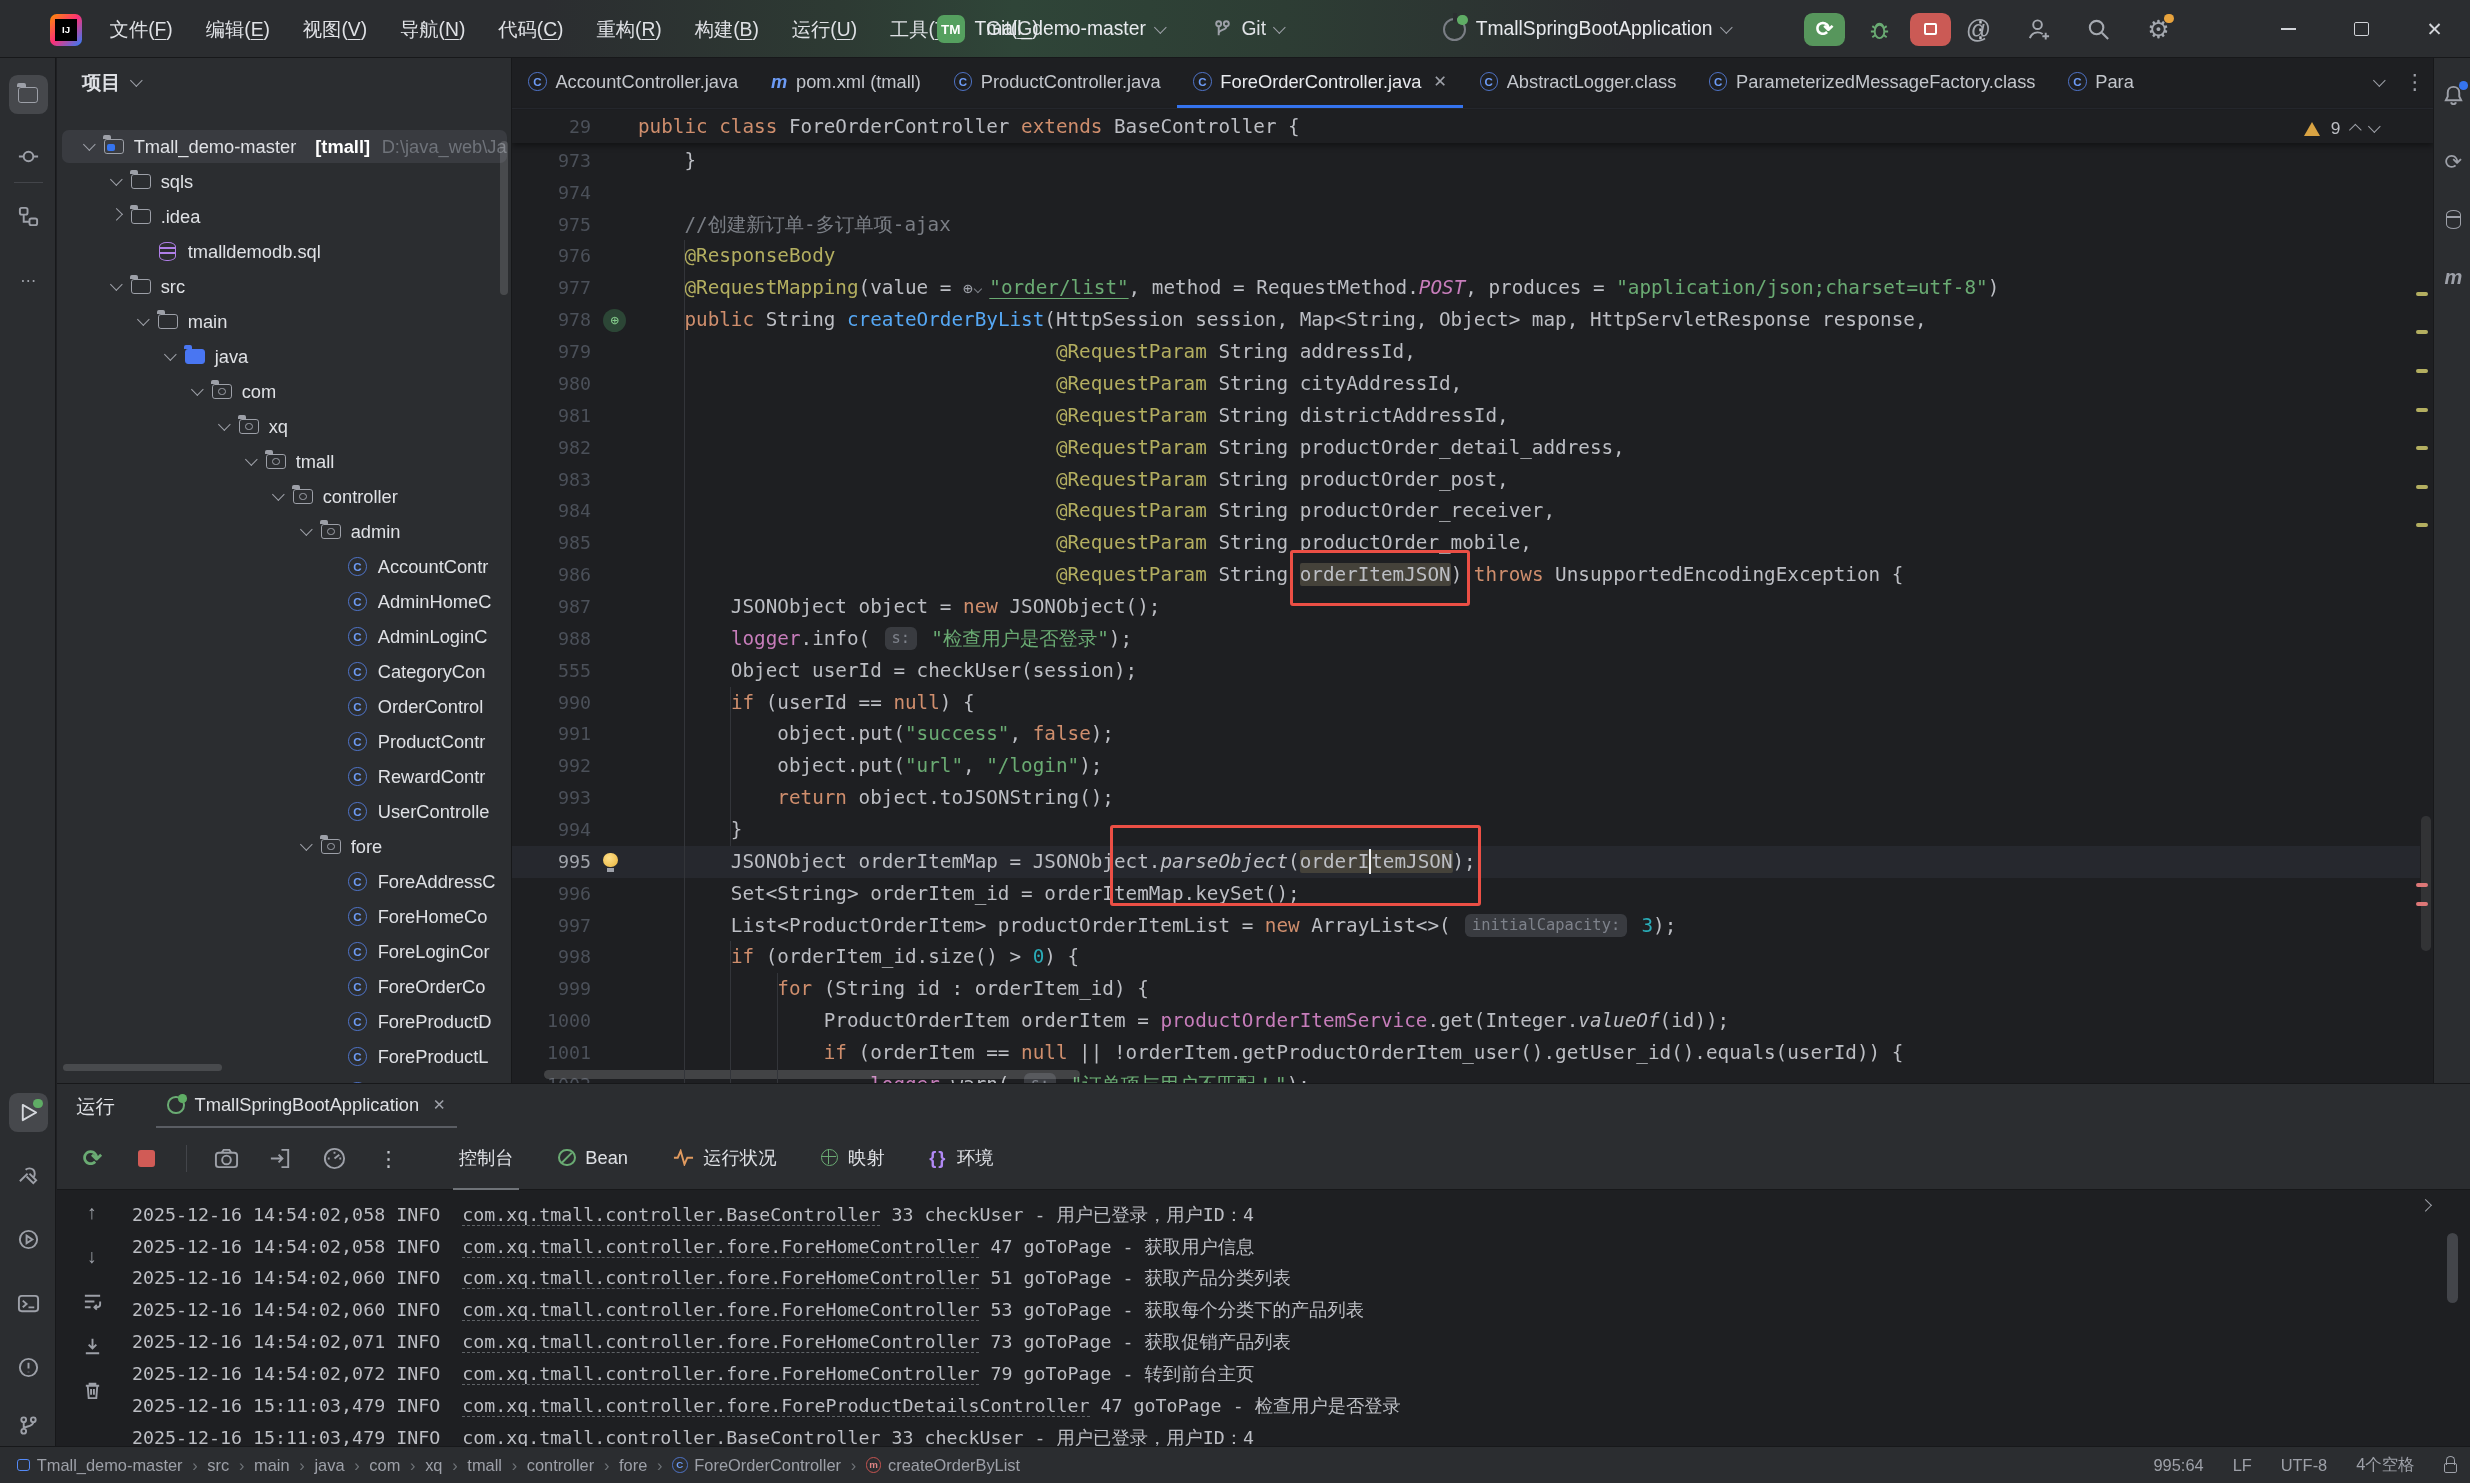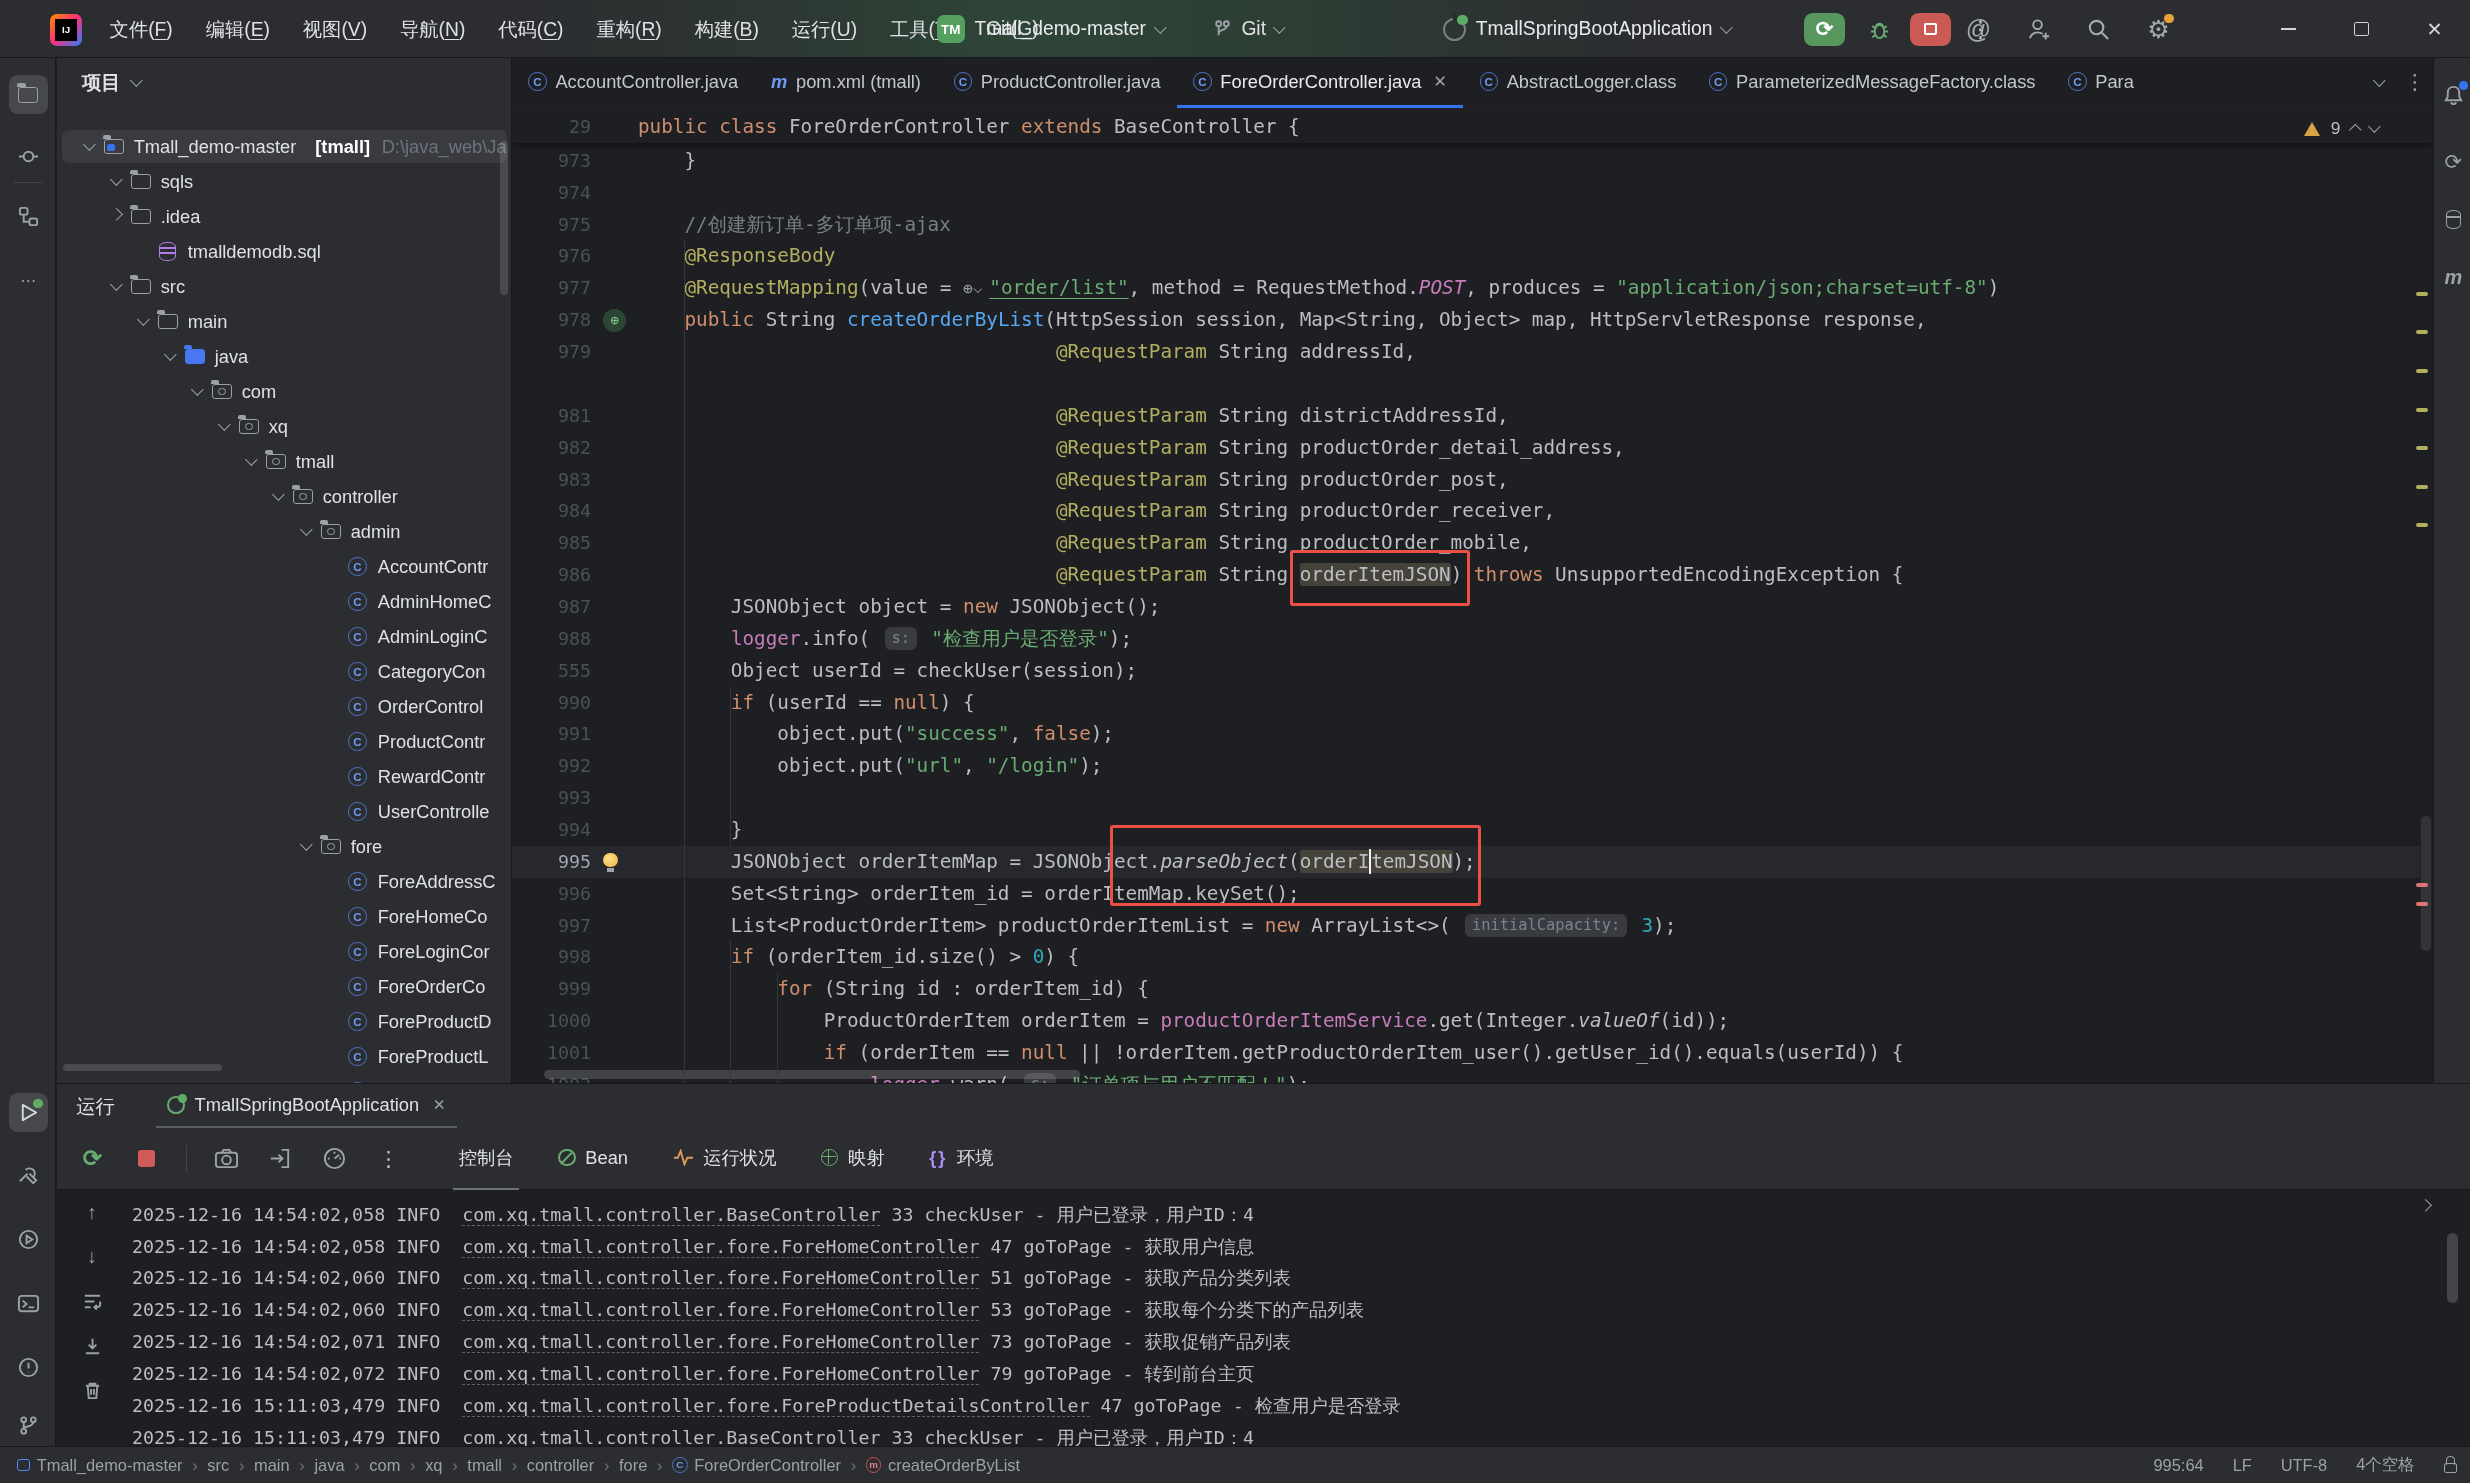--- a/index.html
+++ b/index.html
@@ -606,20 +606,24 @@
         </div>
         <div class="code-line" style="top: 162px;">
           <span class="ln">978</span>
           <span class="gic endpoint">⊕</span>
           <span class="ct"><span class="tk-t">    </span><span class="tk-kw">public</span><span class="tk-t"> String </span><span class="tk-mth">createOrderByList</span><span class="tk-t">(HttpSession session, Map&lt;String, Object&gt; map, HttpServletResponse response,</span></span>
         </div>
         <div class="code-line" style="top: 194px;">
           <span class="ln">979</span>
           <span class="ct"><span class="tk-t">                                    </span><span class="tk-ann">@RequestParam</span><span class="tk-t"> String addressId,</span></span>
         </div>
+        <div class="code-line" style="top: 226px;">
+          <span class="ln">980</span>
+          <span class="ct"><span class="tk-t">                                    </span><span class="tk-ann">@RequestParam</span><span class="tk-t"> String cityAddressId,</span></span>
+        </div>
         <div class="code-line" style="top: 258px;">
           <span class="ln">981</span>
           <span class="ct"><span class="tk-t">                                    </span><span class="tk-ann">@RequestParam</span><span class="tk-t"> String districtAddressId,</span></span>
         </div>
         <div class="code-line" style="top: 290px;">
           <span class="ln">982</span>
           <span class="ct"><span class="tk-t">                                    </span><span class="tk-ann">@RequestParam</span><span class="tk-t"> String productOrder_detail_address,</span></span>
         </div>
         <div class="code-line" style="top: 322px;">
           <span class="ln">983</span>
@@ -656,20 +660,21 @@
         <div class="code-line" style="top: 576px;">
           <span class="ln">991</span>
           <span class="ct"><span class="tk-t">            object.put(</span><span class="tk-str">"success"</span><span class="tk-t">, </span><span class="tk-kw">false</span><span class="tk-t">);</span></span>
         </div>
         <div class="code-line" style="top: 608px;">
           <span class="ln">992</span>
           <span class="ct"><span class="tk-t">            object.put(</span><span class="tk-str">"url"</span><span class="tk-t">, </span><span class="tk-str">"/login"</span><span class="tk-t">);</span></span>
         </div>
         <div class="code-line" style="top: 640px;">
           <span class="ln">993</span>
+          <span class="ct"><span class="tk-t">            </span><span class="tk-kw">return</span><span class="tk-t"> object.toJSONString();</span></span>
         </div>
         <div class="code-line" style="top: 672px;">
           <span class="ln">994</span>
           <span class="ct"><span class="tk-t">        }</span></span>
         </div>
         <div class="code-line cur" style="top: 704px;">
           <span class="ln">995</span>
           <span class="gic bulb"></span>
           <span class="ct"><span class="tk-t">        JSONObject orderItemMap = JSONObject.</span><span class="tk-it">parseObject</span><span class="tk-t">(</span><span class="tk-hl">orderI<span class="caret"></span>temJSON</span><span class="tk-t">);</span></span>
         </div>

